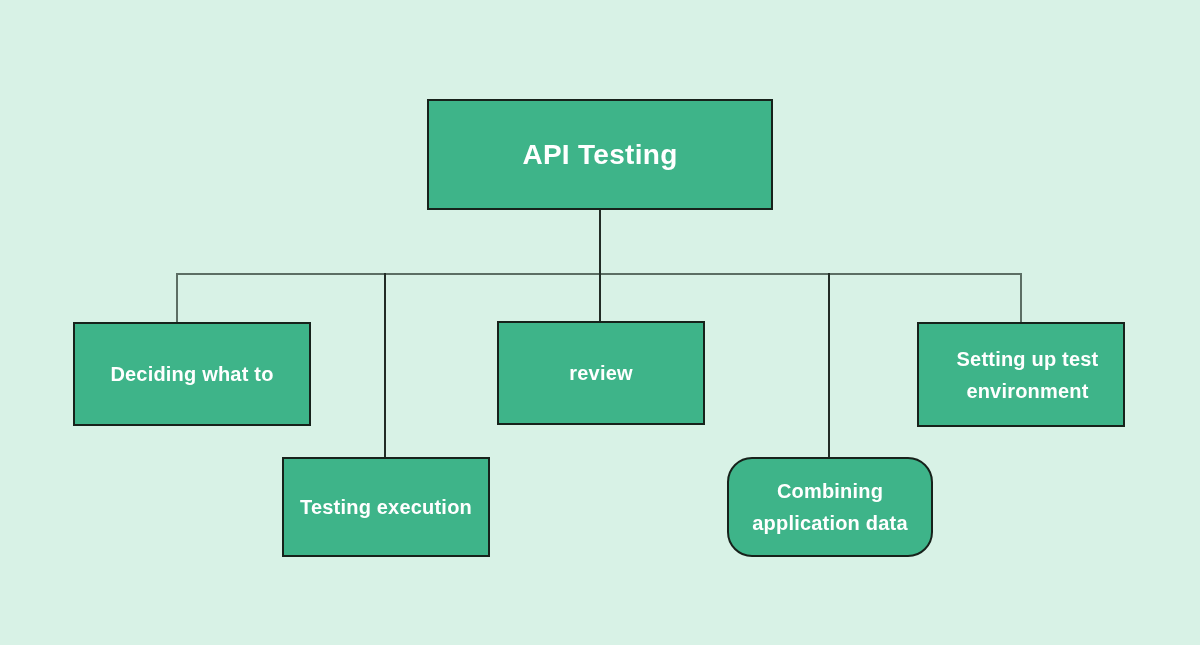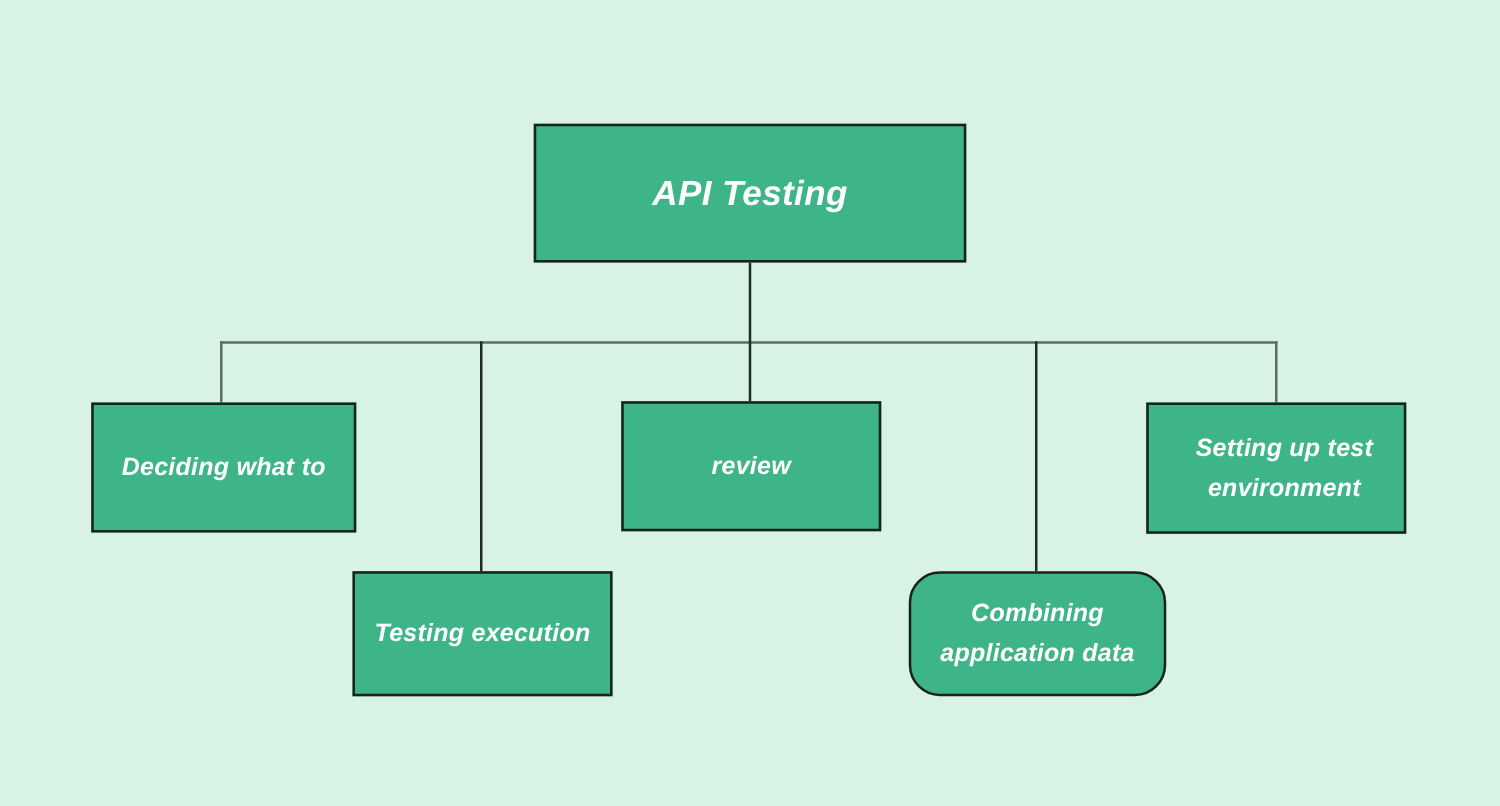--- a/index.html
+++ b/index.html
@@ -22,35 +22,34 @@
     display: flex;
     flex-direction: column;
     align-items: center;
     justify-content: center;
     text-align: center;
     color: #ffffff;
   }
   .node .line {
     display: block;
     white-space: nowrap;
-    font-style: italic;
   }
   .node-root {
     left: 427px; top: 99px; width: 346px; height: 111px;
     font-size: 28px;
     font-weight: 700;
     letter-spacing: 0.3px;
   }
   .node-child {
     font-size: 20px;
     font-weight: 700;
     line-height: 32px;
     letter-spacing: 0.2px;
   }
-  .node-1 { left: 73px;  top: 322px; width: 212px; height: 104px; }
+  .node-1 { left: 73px;  top: 322px; width: 238px; height: 104px; }
   .node-2 { left: 282px; top: 457px; width: 208px; height: 100px; }
   .node-3 { left: 497px; top: 321px; width: 208px; height: 104px; }
   .node-4 { left: 727px; top: 457px; width: 206px; height: 100px; border-radius: 25px; }
   .node-5 { left: 917px; top: 322px; width: 208px; height: 105px; padding-left: 13px; }
 
   .connector {
     position: absolute;
     background: #5c6e64;
   }
   .connector.dark {

